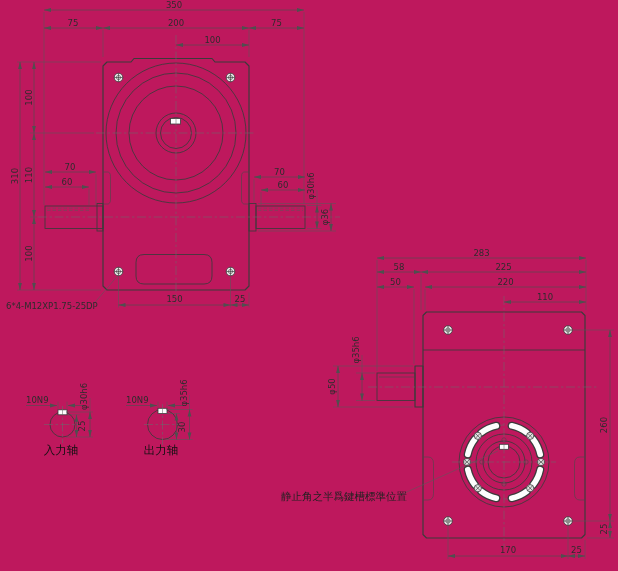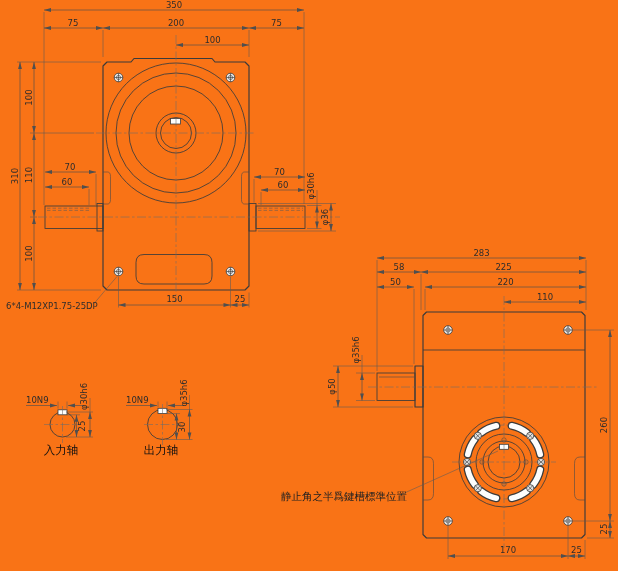--- a/index.html
+++ b/index.html
@@ -1,16 +1,16 @@
 <!DOCTYPE html>
 <html><head>
 <meta charset="utf-8">
 <style>
   html,body{margin:0;padding:0;background:#fff;}
-  .canvas{position:relative;width:618px;height:571px;background:#f97316;overflow:hidden;
+  .canvas{position:relative;width:618px;height:571px;background:#be185d;overflow:hidden;
           font-family:"DejaVu Sans",sans-serif;}
   svg{position:absolute;left:0;top:0;}
   text{font-family:"DejaVu Sans",sans-serif;font-size:8.5px;fill:#2d2d2d;}
   .dm{text-anchor:middle;}
   .zh{font-size:10.5px;fill:#222;}
   .lbl{font-size:11.5px;fill:#111;text-anchor:middle;}
   .ol{stroke:#3b3b3b;stroke-width:1.15;fill:none;stroke-linejoin:round;}
   .th{stroke:#3b3b3b;stroke-width:0.85;fill:none;}
   .tn{stroke:#4a4a4a;stroke-width:0.6;fill:none;}
   .dim{stroke:#4f4f4f;stroke-width:0.65;fill:none;marker-start:url(#as);marker-end:url(#ae);}

